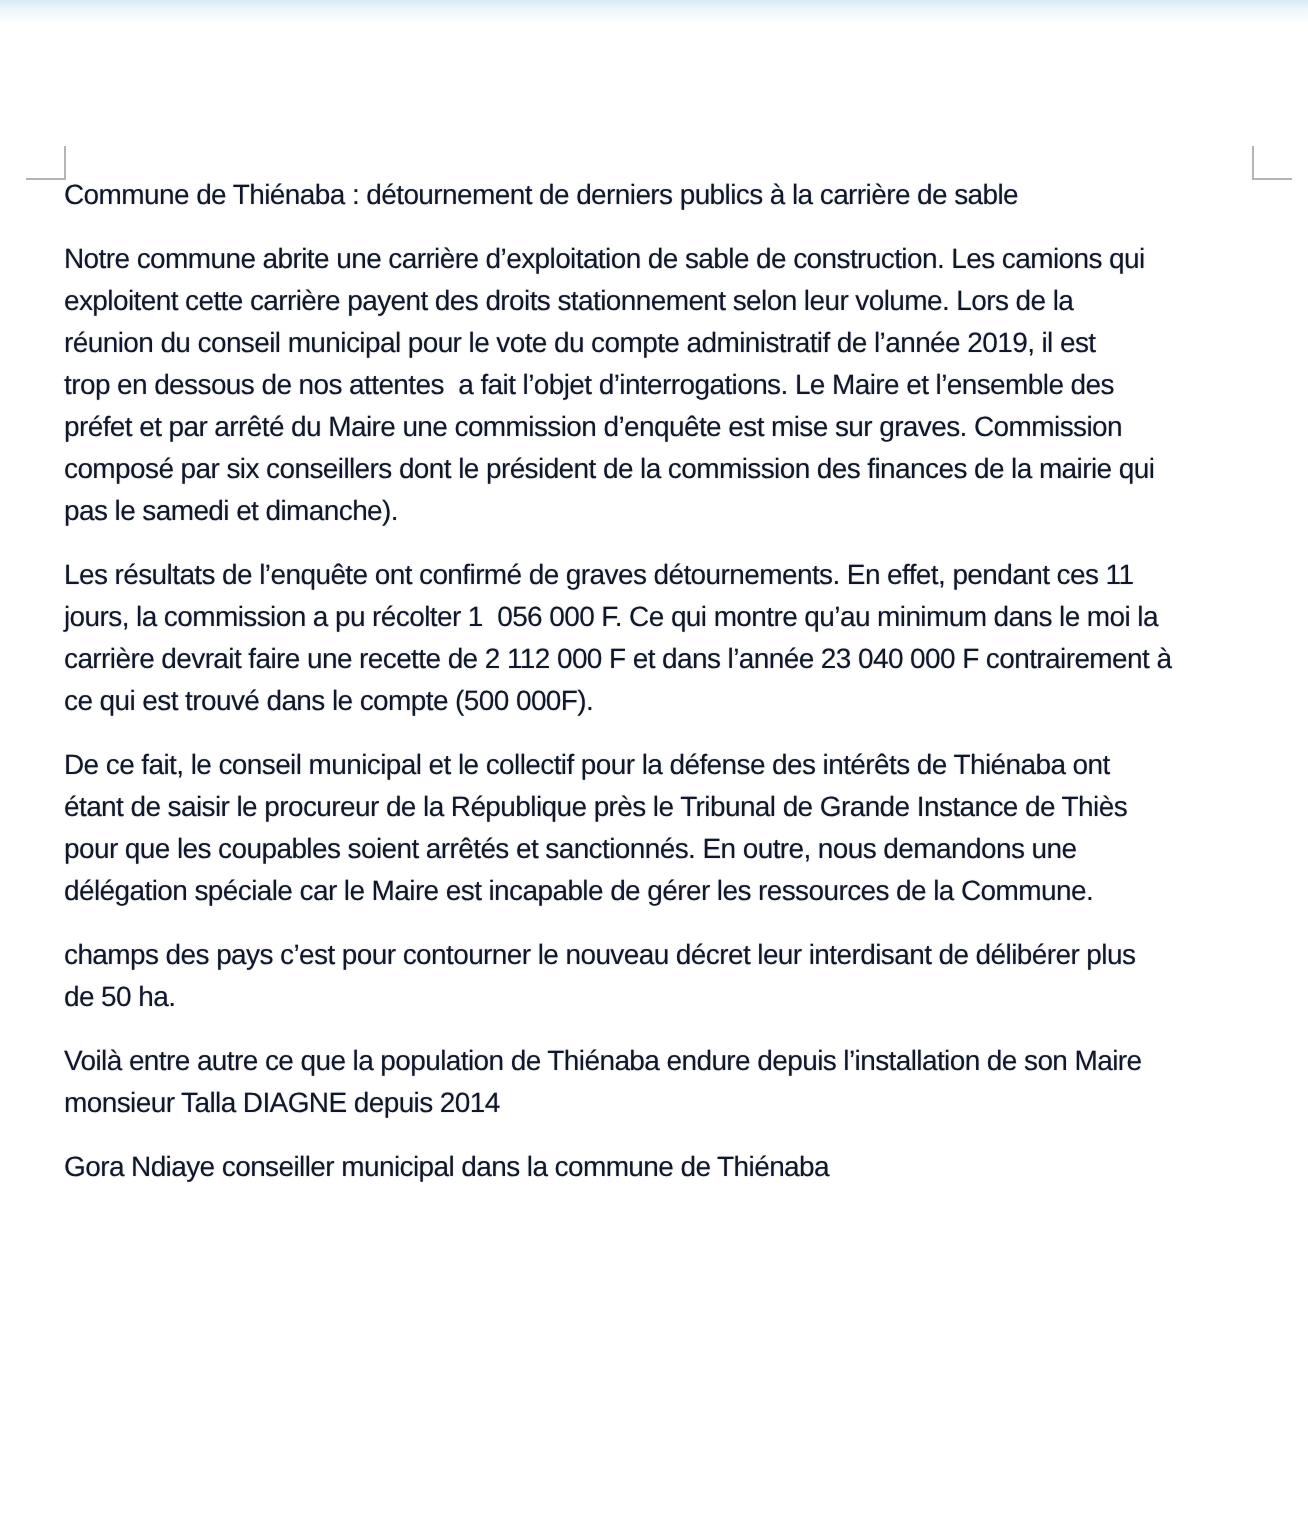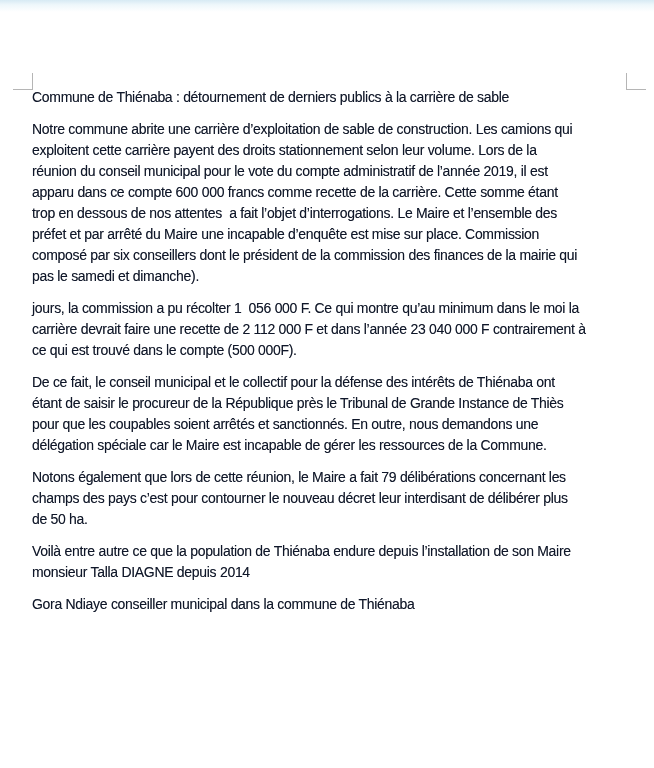--- a/index.html
+++ b/index.html
@@ -63,39 +63,38 @@
 <div class="corner-mark tr"></div>
 
 <div class="doc-body">
   <div class="paragraph">
     <div class="line">Commune de Thiénaba : détournement de derniers publics à la carrière de sable</div>
   </div>
   <div class="paragraph">
       <div class="line">Notre commune abrite une carrière d’exploitation de sable de construction. Les camions qui</div>
       <div class="line">exploitent cette carrière payent des droits stationnement selon leur volume. Lors de la</div>
       <div class="line">réunion du conseil municipal pour le vote du compte administratif de l’année 2019, il est</div>
-      <div class="line">apparu dans ce compte 600 000 francs comme recette de la carrière. Cette somme étant</div>
       <div class="line">trop en dessous de nos attentes  a fait l’objet d’interrogations. Le Maire et l’ensemble des</div>
-      <div class="line">préfet et par arrêté du Maire une incapable d’enquête est mise sur place. Commission</div>
+      <div class="line">préfet et par arrêté du Maire une commission d’enquête est mise sur graves. Commission</div>
       <div class="line">composé par six conseillers dont le président de la commission des finances de la mairie qui</div>
       <div class="line">pas le samedi et dimanche).</div>
     </div>
   <div class="paragraph">
+      <div class="line">Les résultats de l’enquête ont confirmé de graves détournements. En effet, pendant ces 11</div>
       <div class="line">jours, la commission a pu récolter 1  056 000 F. Ce qui montre qu’au minimum dans le moi la</div>
       <div class="line">carrière devrait faire une recette de 2 112 000 F et dans l’année 23 040 000 F contrairement à</div>
       <div class="line">ce qui est trouvé dans le compte (500 000F).</div>
     </div>
   <div class="paragraph">
       <div class="line">De ce fait, le conseil municipal et le collectif pour la défense des intérêts de Thiénaba ont</div>
       <div class="line">étant de saisir le procureur de la République près le Tribunal de Grande Instance de Thiès</div>
       <div class="line">pour que les coupables soient arrêtés et sanctionnés. En outre, nous demandons une</div>
       <div class="line">délégation spéciale car le Maire est incapable de gérer les ressources de la Commune.</div>
     </div>
   <div class="paragraph">
-      <div class="line">Notons également que lors de cette réunion, le Maire a fait 79 délibérations concernant les</div>
       <div class="line">champs des pays c’est pour contourner le nouveau décret leur interdisant de délibérer plus</div>
       <div class="line">de 50 ha.</div>
     </div>
   <div class="paragraph">
       <div class="line">Voilà entre autre ce que la population de Thiénaba endure depuis l’installation de son Maire</div>
       <div class="line">monsieur Talla DIAGNE depuis 2014</div>
     </div>
   <div class="paragraph">
       <div class="line">Gora Ndiaye conseiller municipal dans la commune de Thiénaba</div>
     </div>

